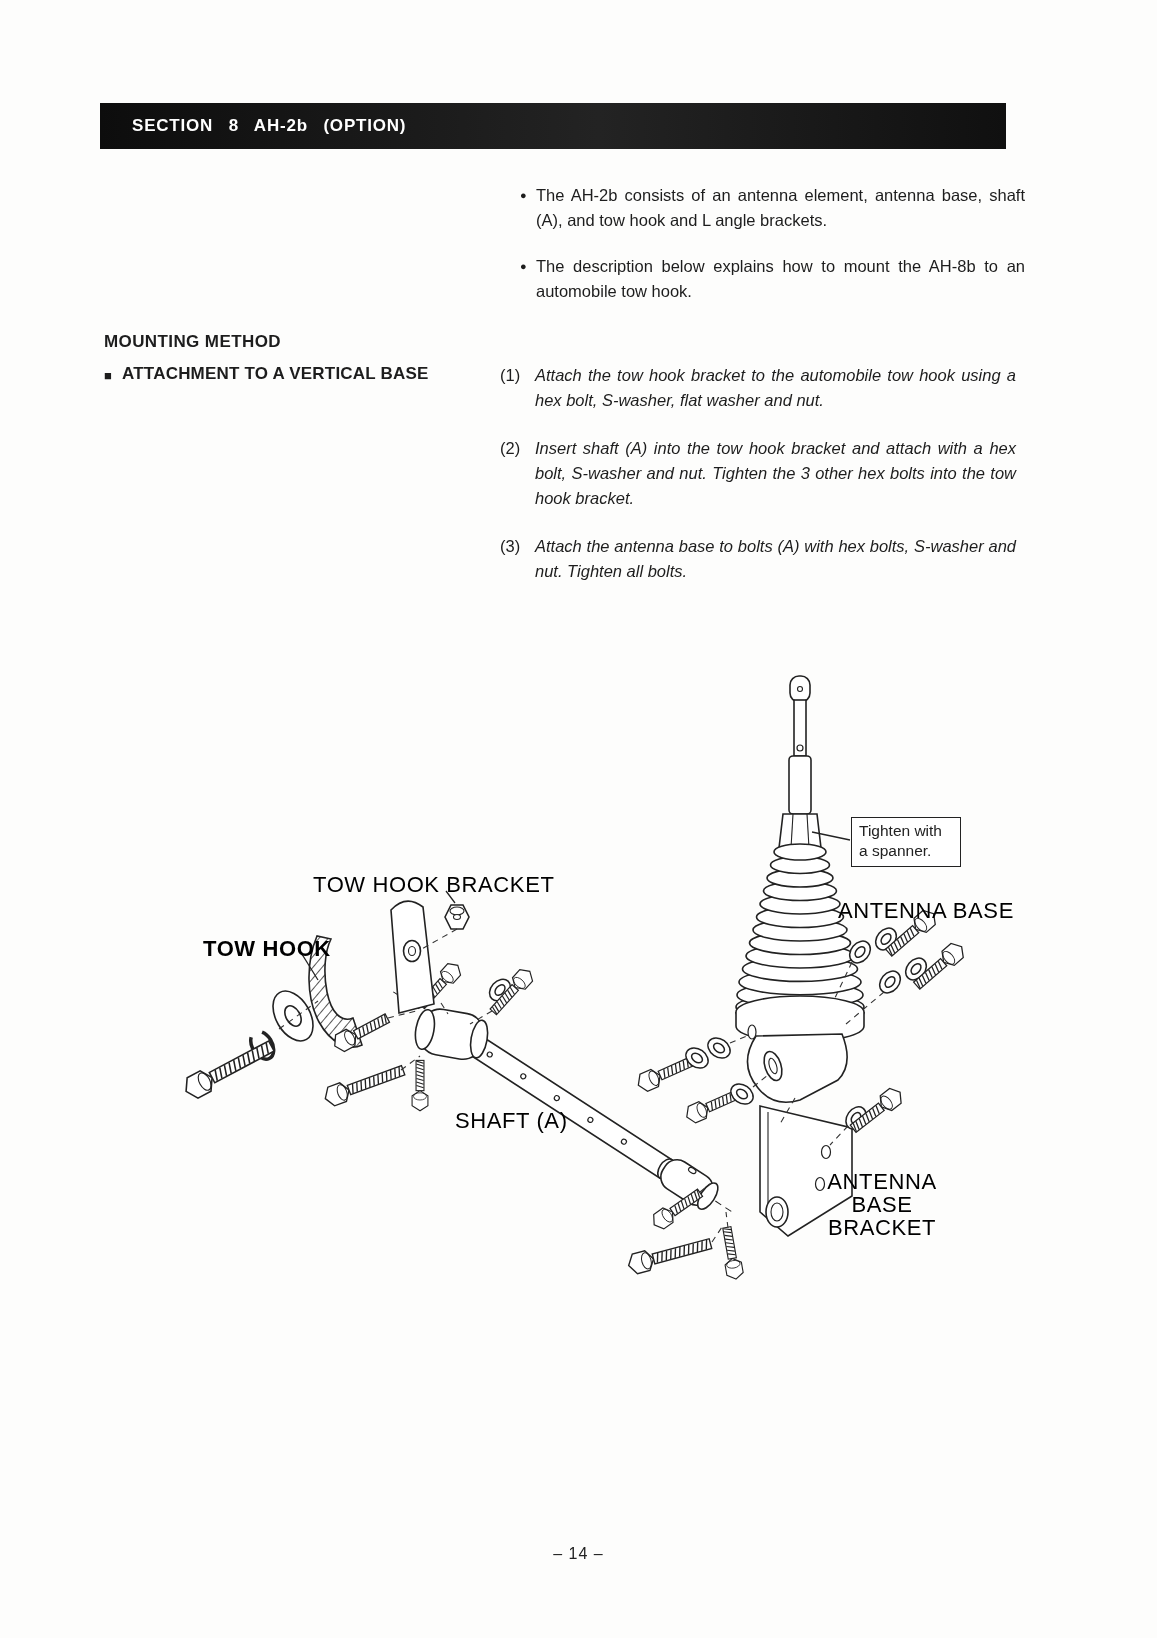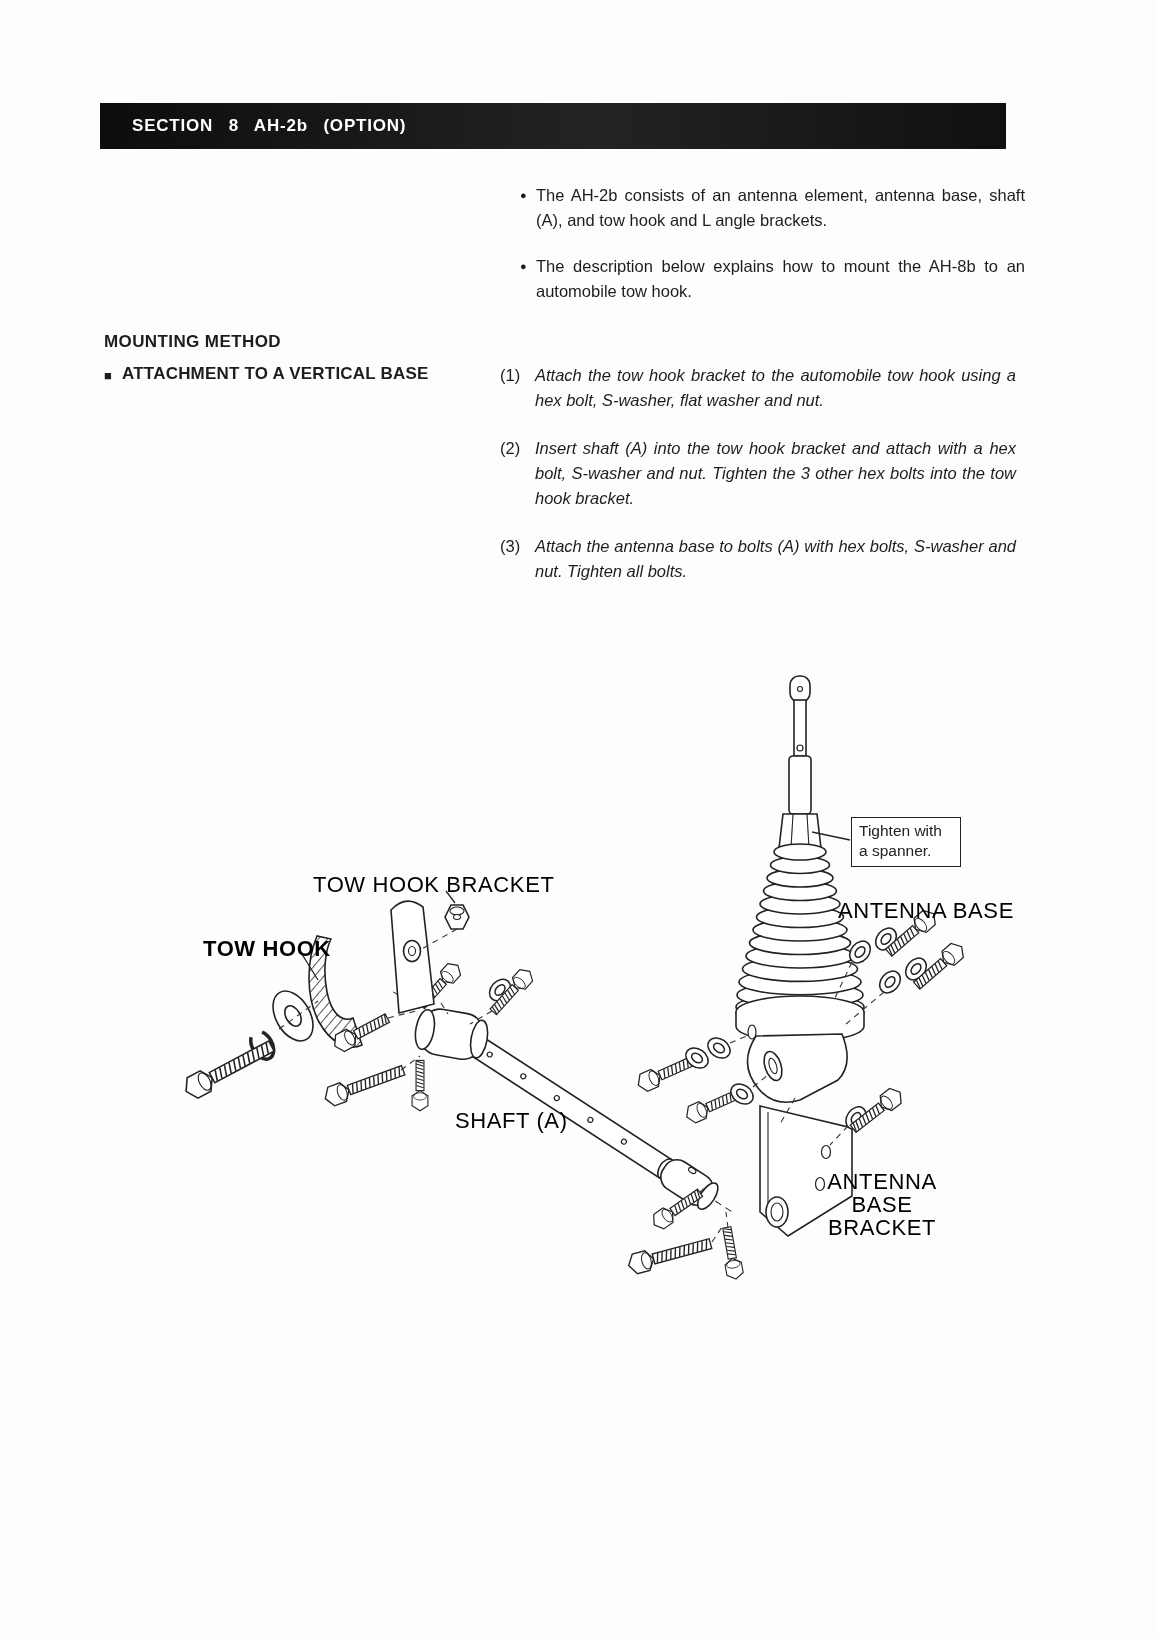--- a/index.html
+++ b/index.html
@@ -271,14 +271,15 @@
     </g>
   </svg>
 
   <div class="callout">Tighten with a spanner.</div>
   <div class="diagram-label lbl-tow-hook-bracket">TOW HOOK BRACKET</div>
   <div class="diagram-label lbl-antenna-base">ANTENNA BASE</div>
   <div class="diagram-label lbl-tow-hook">TOW HOOK</div>
   <div class="diagram-label lbl-shaft">SHAFT (A)</div>
   <div class="diagram-label lbl-base-bracket">ANTENNA BASE BRACKET</div>
 
+  <div class="page-num">– 14 –</div>
 
 </div>
 
 </body></html>

